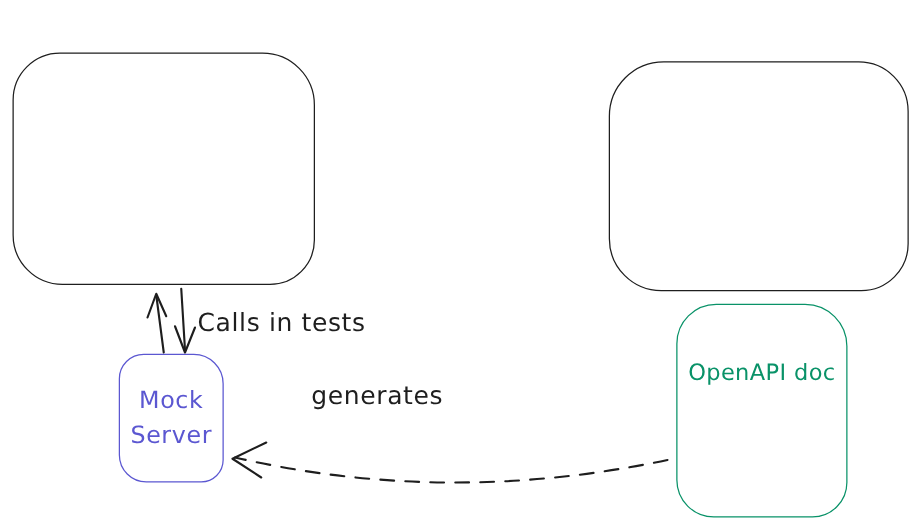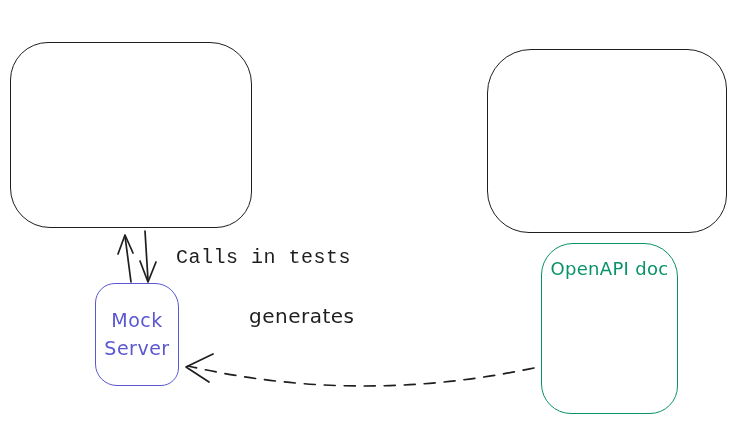--- a/index.html
+++ b/index.html
@@ -54,31 +54,31 @@
     color: var(--violet, #5b57d1);
     font-size: 19px;
     line-height: 1.45;
     letter-spacing: 0.5px;
   }
 
   .openapi-box {
     left: 541px; top: 243px; width: 137px; height: 171px;
     border: 1.7px solid var(--green, #099268);
     border-radius: 32px 34px 28px 30px;
-    padding-top: 14px;
+    padding-top: 44px;
     text-align: center;
   }
   .openapi-label {
     color: var(--green, #099268);
     font-size: 18px;
     letter-spacing: 0.3px;
     white-space: nowrap;
   }
 
-  .calls-label     { left: 176px; top: 246px; font-family: Liberation Mono, monospace; }
+  .calls-label     { left: 158px; top: 246px; }
   .generates-label { left: 249px; top: 304px; }
 
   .arrows {
     position: absolute;
     left: 0; top: 0; width: 738px; height: 425px;
     pointer-events: none;
   }
   .arrows path {
     fill: none;
     stroke: var(--ink, #1e1e1e);

